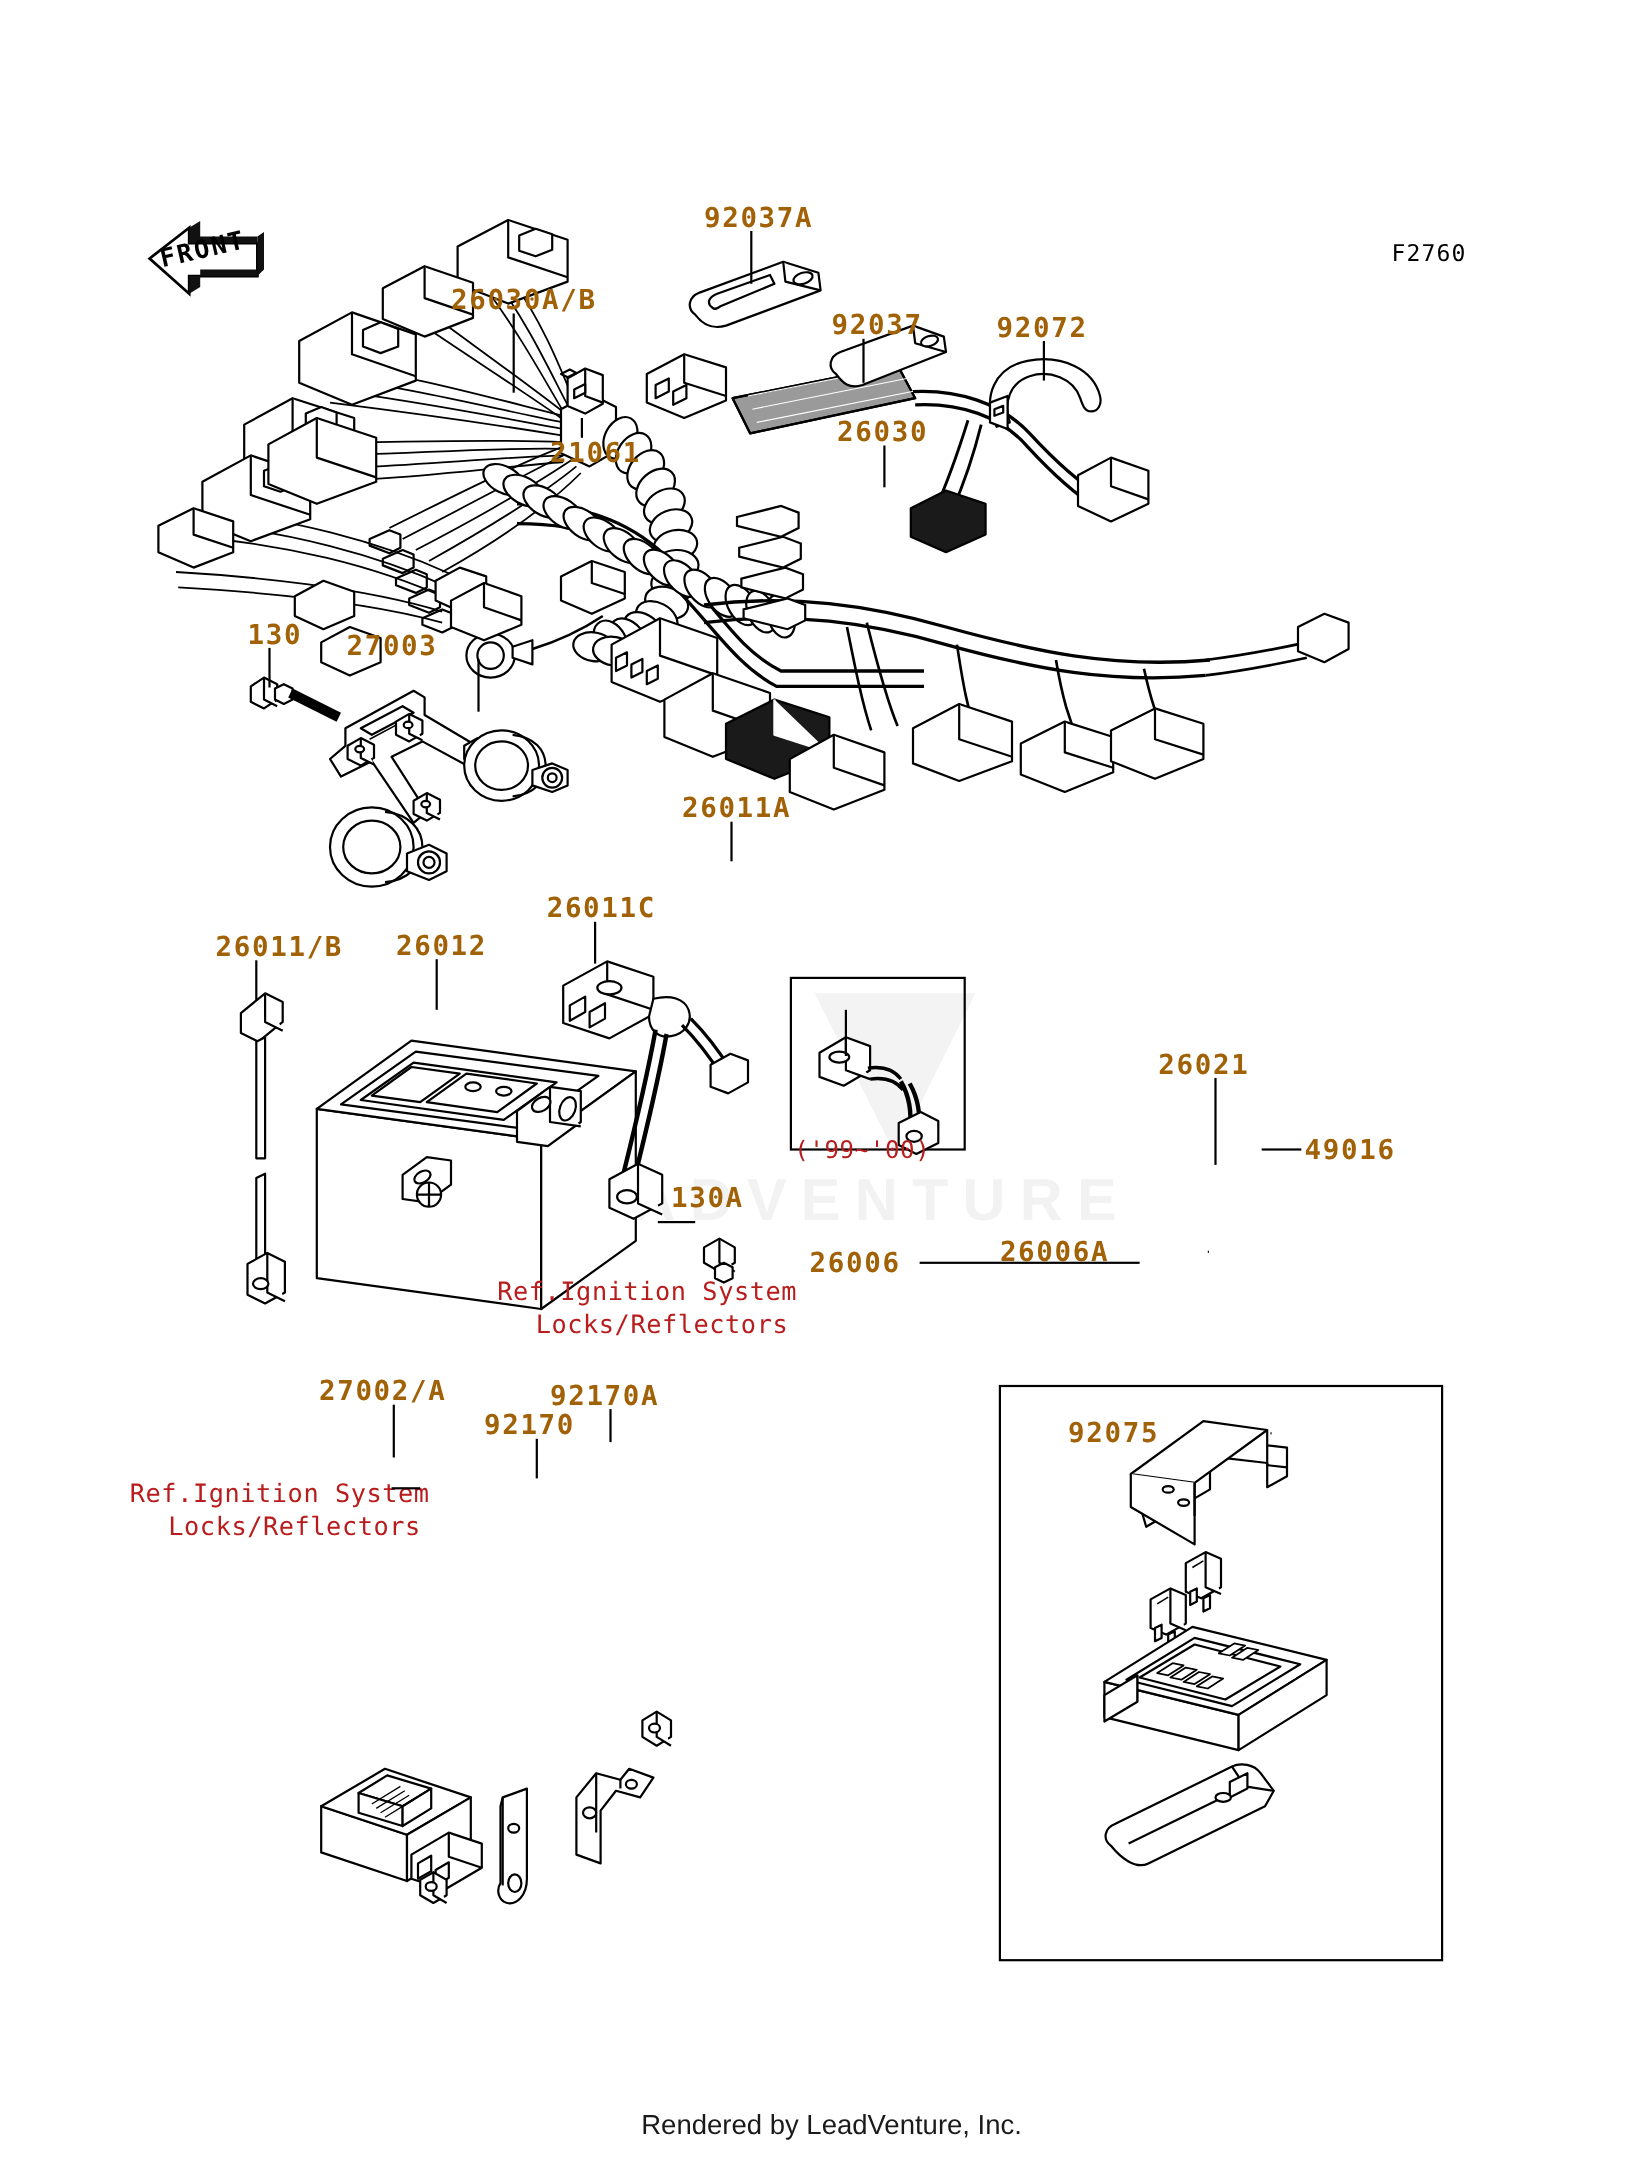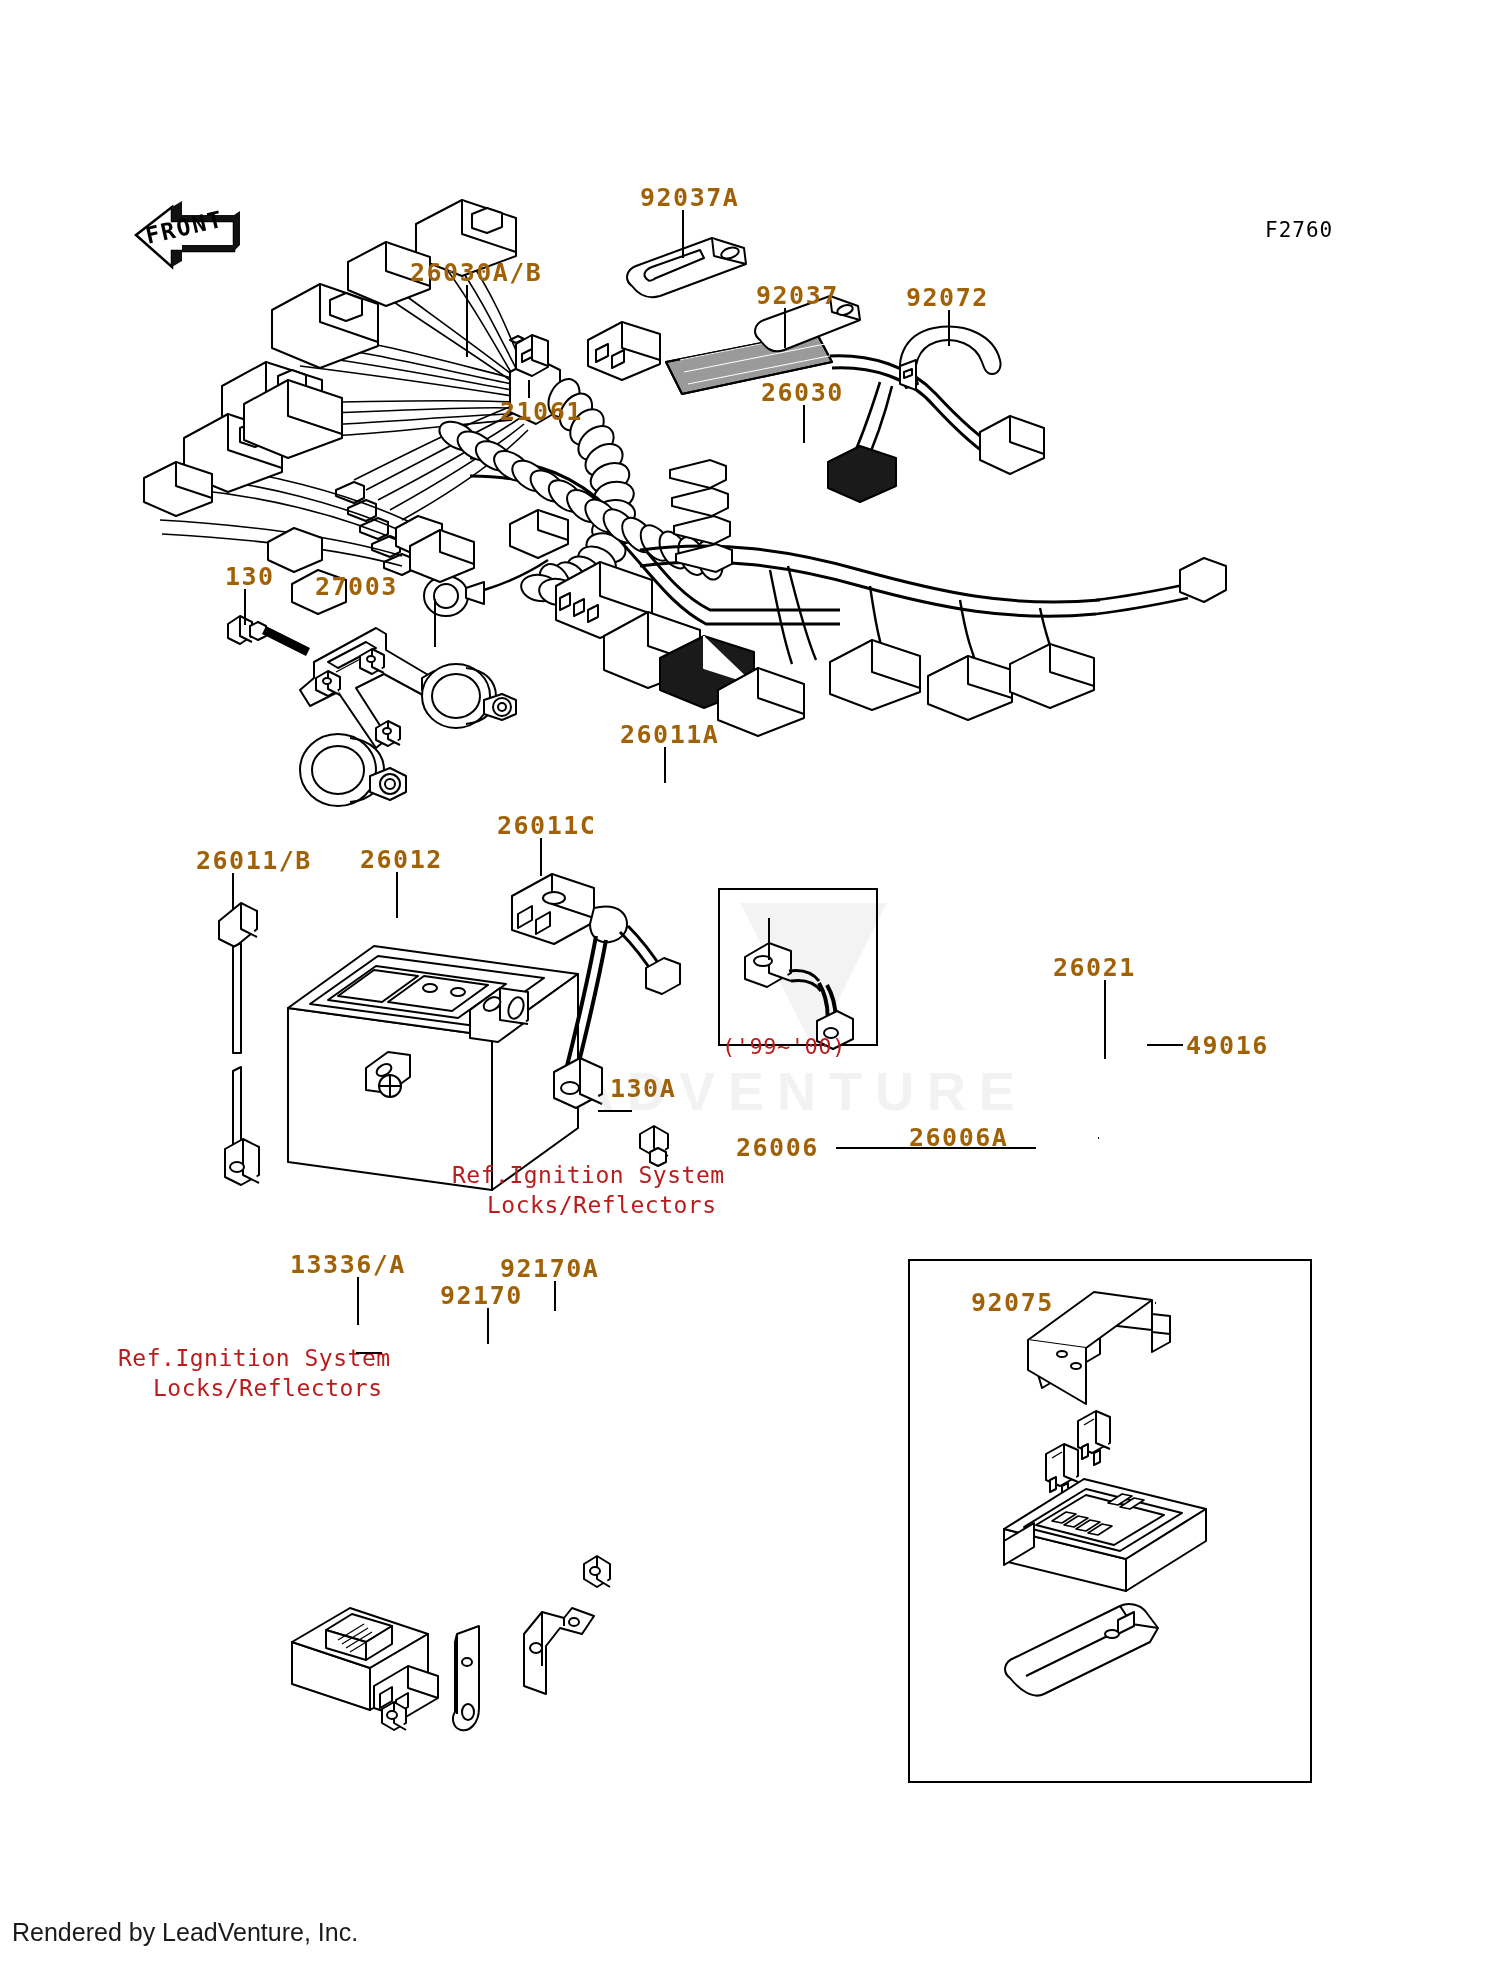--- a/index.html
+++ b/index.html
@@ -61,21 +61,21 @@
     font-size:23px;
     line-height:30px;
     letter-spacing:0.5px;
     color:#b91c1c;
     white-space:pre;
     text-align:center;
   }
   .footer{
     position:absolute;
     left:0; right:0;
-    text-align:left;
+    text-align:center;
     font-family:"Liberation Sans","DejaVu Sans",sans-serif;
     font-size:25px;
     color:#1a1a1a;
     padding-left:12px;
   }
   
   .lead{
     position:absolute;
     background:#000;
   }
@@ -696,21 +696,21 @@
 
   <div class="lbl" style="left:736px; top:1133px;">26006</div>
   <div class="lead h" style="left:836px; top:1147px; width:200px;"></div>
 
   <div class="lbl" style="left:909px; top:1123px;">26006A</div>
   <div class="lead h" style="left:1098px; top:1137px; width:1px;"></div>
 
   <div class="lbl" style="left:971px; top:1288px;">92075</div>
   <div class="lead h" style="left:1155px; top:1302px; width:1px;"></div>
 
-  <div class="lbl" style="left:290px; top:1250px;">13336/A</div>
+  <div class="lbl" style="left:290px; top:1250px;">27002/A</div>
   <div class="lead v" style="left:357px; top:1277px; height:48px;"></div>
 
   <div class="lbl" style="left:440px; top:1281px;">92170</div>
   <div class="lead v" style="left:487px; top:1308px; height:36px;"></div>
 
   <div class="lbl" style="left:500px; top:1254px;">92170A</div>
   <div class="lead v" style="left:554px; top:1281px; height:30px;"></div>
 
   <div class="reftxt" style="left:452px; top:1160px;">Ref.Ignition System</div>
   <div class="reftxt" style="left:487px; top:1190px;">Locks/Reflectors</div>

